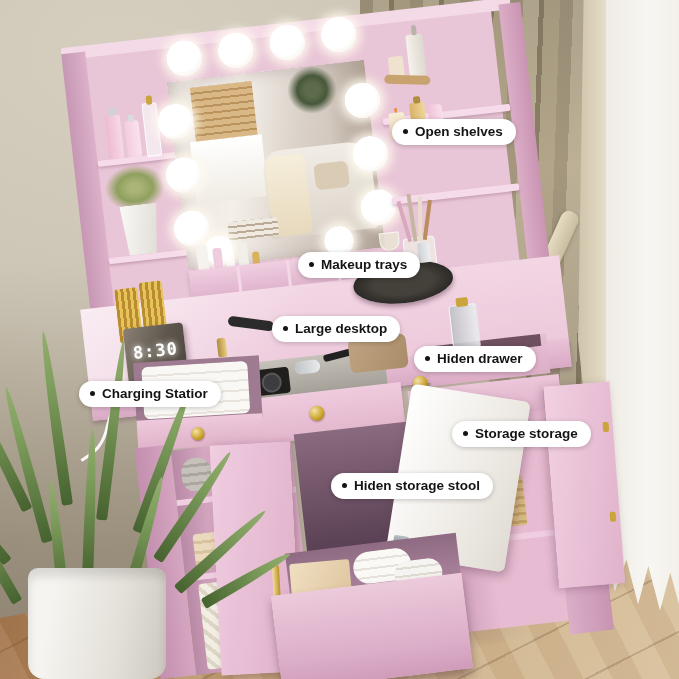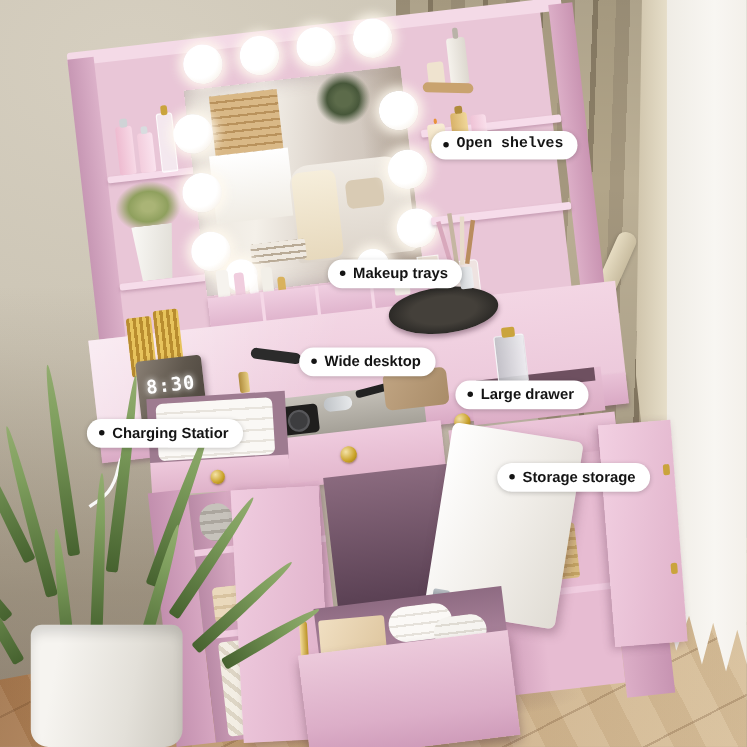--- a/index.html
+++ b/index.html
@@ -300,38 +300,42 @@
     <div class="leaf" style="left:42px;top:82px;height:160px;transform:rotate(-15deg);"></div>
     <div class="leaf" style="left:172px;top:172px;height:118px;transform:rotate(48deg);"></div>
     <div class="leaf" style="left:198px;top:204px;height:100px;transform:rotate(60deg);"></div>
     <div class="leaf" style="left:12px;top:182px;height:120px;transform:rotate(-30deg);"></div>
     <div class="leaf" style="left:82px;top:130px;height:150px;transform:rotate(2deg);"></div>
     <div class="leaf" style="left:120px;top:172px;height:132px;transform:rotate(16deg);"></div>
     <div class="leaf" style="left:58px;top:180px;height:120px;transform:rotate(-6deg);"></div>
   </div>
   <div class="pot" style="z-index:31;"></div>
 
-  <div class="pill" style="left:392px;top:119px;font-family:Liberation Mono, monospace;">
+  <div class="pill" style="left:392px;top:119px;">
       <span class="dot"></span>
       <span>Open shelves</span>
     </div>
-  <div class="pill" style="left:298px;top:236px;">
+  <div class="pill" style="left:298px;top:252px;">
       <span class="dot"></span>
       <span>Makeup trays</span>
     </div>
   <div class="pill" style="left:272px;top:316px;">
       <span class="dot"></span>
-      <span>Wide desktop</span>
+      <span>Large desktop</span>
     </div>
   <div class="pill" style="left:414px;top:346px;">
       <span class="dot"></span>
-      <span>Large drawer</span>
+      <span>Hiden drawer</span>
     </div>
   <div class="pill" style="left:79px;top:381px;justify-content:flex-end;">
       <span class="dot"></span>
       <span>Charging Statior</span>
     </div>
   <div class="pill" style="left:452px;top:421px;">
       <span class="dot"></span>
       <span>Storage storage</span>
     </div>
+  <div class="pill" style="left:331px;top:473px;">
+      <span class="dot"></span>
+      <span>Hiden storage stool</span>
+    </div>
 
 </div>
 
 </body></html>

